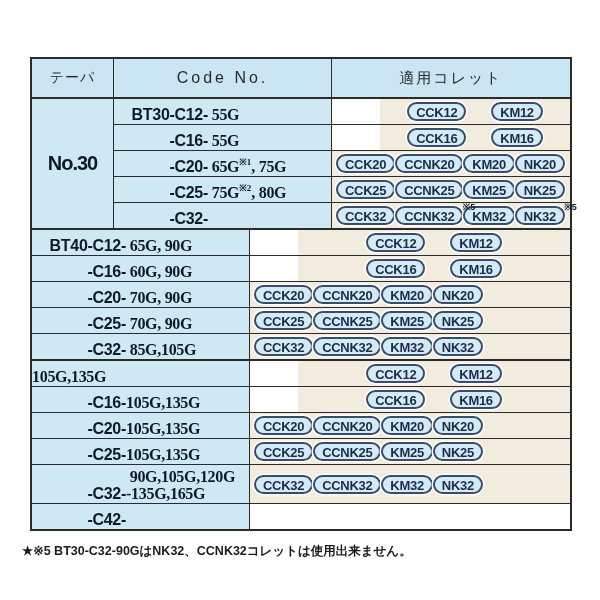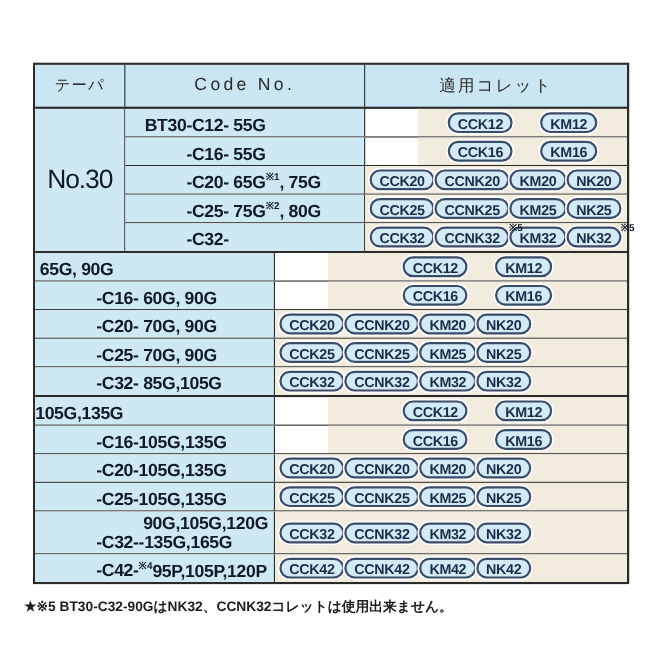--- a/index.html
+++ b/index.html
@@ -23,33 +23,33 @@
   .thead{display:flex;height:38px;background:var(--header_bg);border-bottom:2px solid var(--border);}
   .th{display:flex;align-items:center;justify-content:center;color:#2a2a2a;box-sizing:border-box;}
   .taper-col{width:82px;border-right:1.5px solid var(--border);font-size:14px;letter-spacing:1px;}
   .code-col{width:218px;border-right:1.5px solid var(--border);font-size:16px;letter-spacing:3px;}
   .collet-col{flex:1;font-size:15px;letter-spacing:2px;}
   .section{display:flex;}
   .section + .section{border-top:2px solid var(--border);}
   .taper-cell{
     width:82px;border-right:1.5px solid var(--border);background:var(--cell_blue);
     display:flex;align-items:center;justify-content:center;
-    font-weight:normal;font-size:24px;color:var(--text);letter-spacing:-1px;box-sizing:border-box;
+    font-weight:bold;font-size:20px;color:var(--text);letter-spacing:-1px;box-sizing:border-box;
   }
   .rows{flex:1;display:flex;flex-direction:column;}
   .row{display:flex;height:25px;}
   .row.tall{height:38px;}
   .row + .row{border-top:1px solid var(--border);}
   .code-cell{
     width:218px;background:var(--cell_blue);border-right:1.5px solid var(--border);
     display:flex;align-items:flex-end;font-weight:bold;font-size:16px;
     color:var(--text);letter-spacing:-0.3px;box-sizing:border-box;line-height:1.05;
   }
   .prefix{display:inline-block;width:94px;text-align:right;white-space:pre;}
-  .sizes{white-space:pre;}
+  .sizes{white-space:pre;font-family:Liberation Serif, serif;}
   .sizes sup{font-size:9px;position:relative;top:-1px;vertical-align:super;letter-spacing:0;}
   .collet-cell{
     flex:1;background:var(--cell_cream);display:flex;align-items:center;
     justify-content:flex-start;padding:0 4px;box-sizing:border-box;
   }
   .collet-cell.few{justify-content:center;gap:25px;margin-left:48px;}
   .badge-wrap{position:relative;display:inline-flex;}
   .pill{
     display:inline-block;min-width:44px;padding:0 7px;height:19px;line-height:17px;
     background:var(--pill_bg);border:2px solid var(--pill_border);border-radius:12px;
@@ -174,20 +174,21 @@
                   <sup class="badge-sup">※5</sup>
                 </span>
               </div>
             </div>
           </div>
         </div>
         <div class="section">
           <div class="rows">
             <div class="row">
               <div class="code-cell">
+                <span class="prefix">BT40-C12-</span>
                 <span class="sizes"> 65G, 90G</span>
               </div>
               <div class="collet-cell few">
                 <span class="badge-wrap">
                   <span class="pill">CCK12</span>
                 </span>
                 <span class="badge-wrap">
                   <span class="pill">KM12</span>
                 </span>
               </div>
@@ -353,35 +354,20 @@
                   <span class="pill">KM32</span>
                 </span>
                 <span class="badge-wrap">
                   <span class="pill">NK32</span>
                 </span>
               </div>
             </div>
             <div class="row">
               <div class="code-cell">
                 <span class="prefix">-C42-</span>
-                <span class="sizes"><sup>※4</sup>95P,105P,120P</span>
-              </div>
-              <div class="collet-cell">
-                <span class="badge-wrap">
-                  <span class="pill">CCK42</span>
-                </span>
-                <span class="badge-wrap">
-                  <span class="pill">CCNK42</span>
-                </span>
-                <span class="badge-wrap">
-                  <span class="pill">KM42</span>
-                </span>
-                <span class="badge-wrap">
-                  <span class="pill">NK42</span>
-                </span>
               </div>
             </div>
           </div>
         </div>
       </div>
   </div>
 
   <div class="footnote">★※5 BT30-C32-90GはNK32、CCNK32コレットは使用出来ません。</div>
 
 </div>

